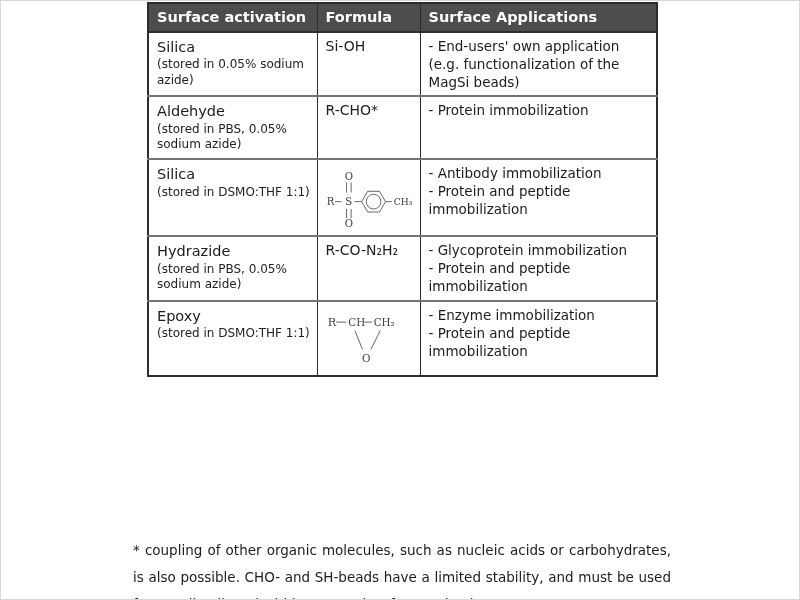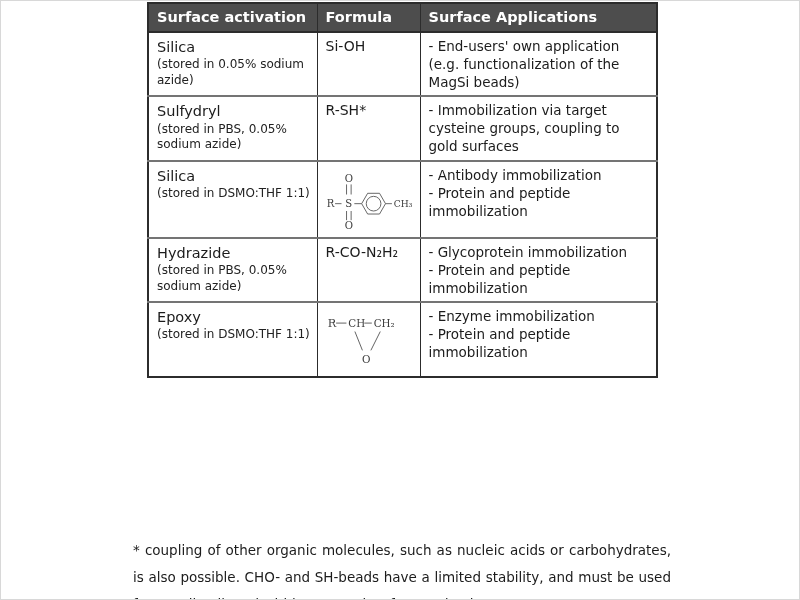--- a/index.html
+++ b/index.html
@@ -97,32 +97,32 @@
           <div class="surf-name">Silica</div>
           <div class="storage">(stored in 0.05% sodium azide)</div>
         </td>
         <td class="formula">Si-OH</td>
         <td class="apps">
           <div class="app-item">- End-users' own application (e.g. functionalization of the MagSi beads)</div>
         </td>
       </tr>
 
 
+      <tr>
+        <td>
+          <div class="surf-name">Aldehyde</div>
+          <div class="storage">(stored in PBS,  0.05% sodium azide)</div>
+        </td>
+        <td class="formula">R-CHO*</td>
+        <td class="apps">
+          <div class="app-item">- Protein immobilization</div>
+        </td>
+      </tr>
 
 
-      <tr>
-        <td>
-          <div class="surf-name">Sulfydryl</div>
-          <div class="storage">(stored in PBS,  0.05% sodium azide)</div>
-        </td>
-        <td class="formula">R-SH*</td>
-        <td class="apps">
-          <div class="app-item">- Immobilization via target cysteine groups, coupling to gold surfaces</div>
-        </td>
-      </tr>
 
       <tr>
         <td>
           <div class="surf-name">Silica</div>
           <div class="storage">(stored in DSMO:THF 1:1)</div>
         </td>
         <td style="padding:4px 2px;">
           <svg class="struct" width="94" height="66" viewBox="0 0 100 72">
             <text x="8" y="44" font-size="11" text-anchor="middle">R</text>
             <line x1="13" y1="40" x2="20" y2="40" stroke-width="1"></line>

